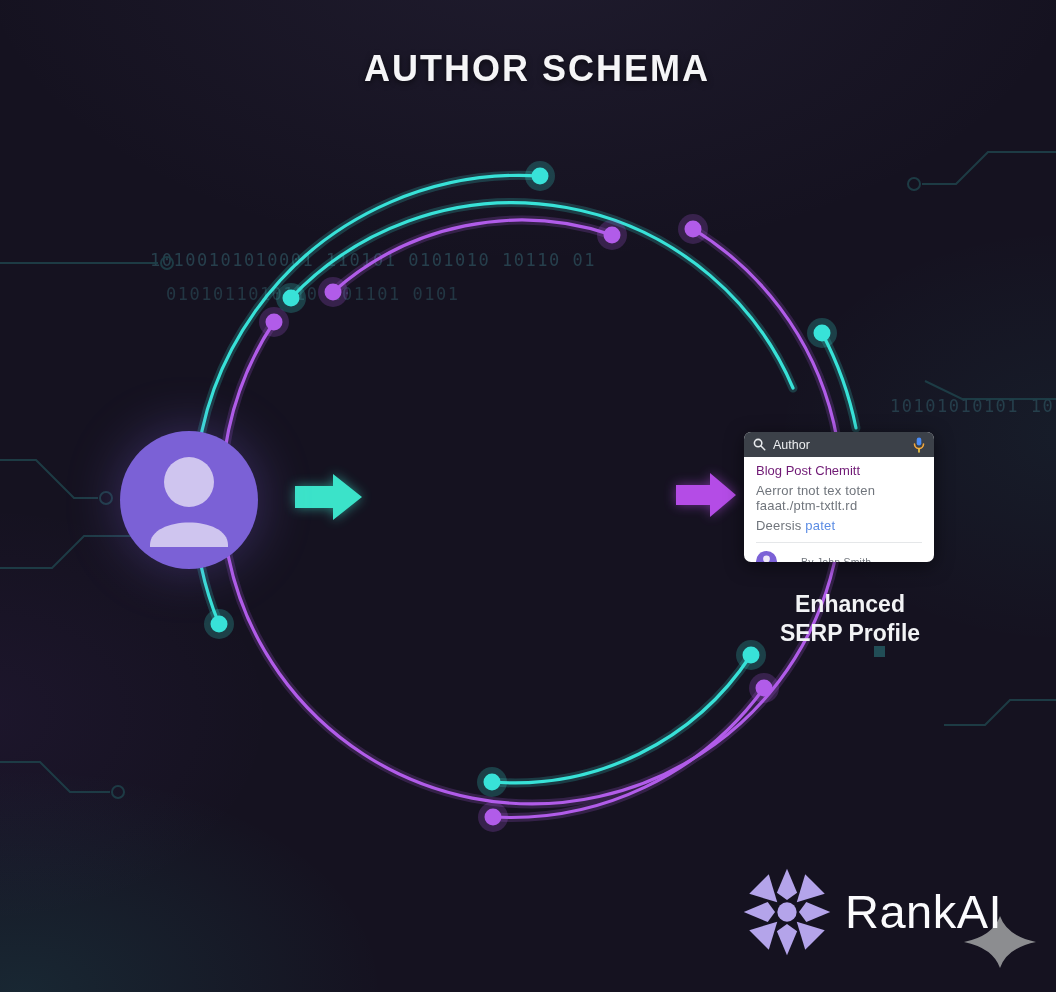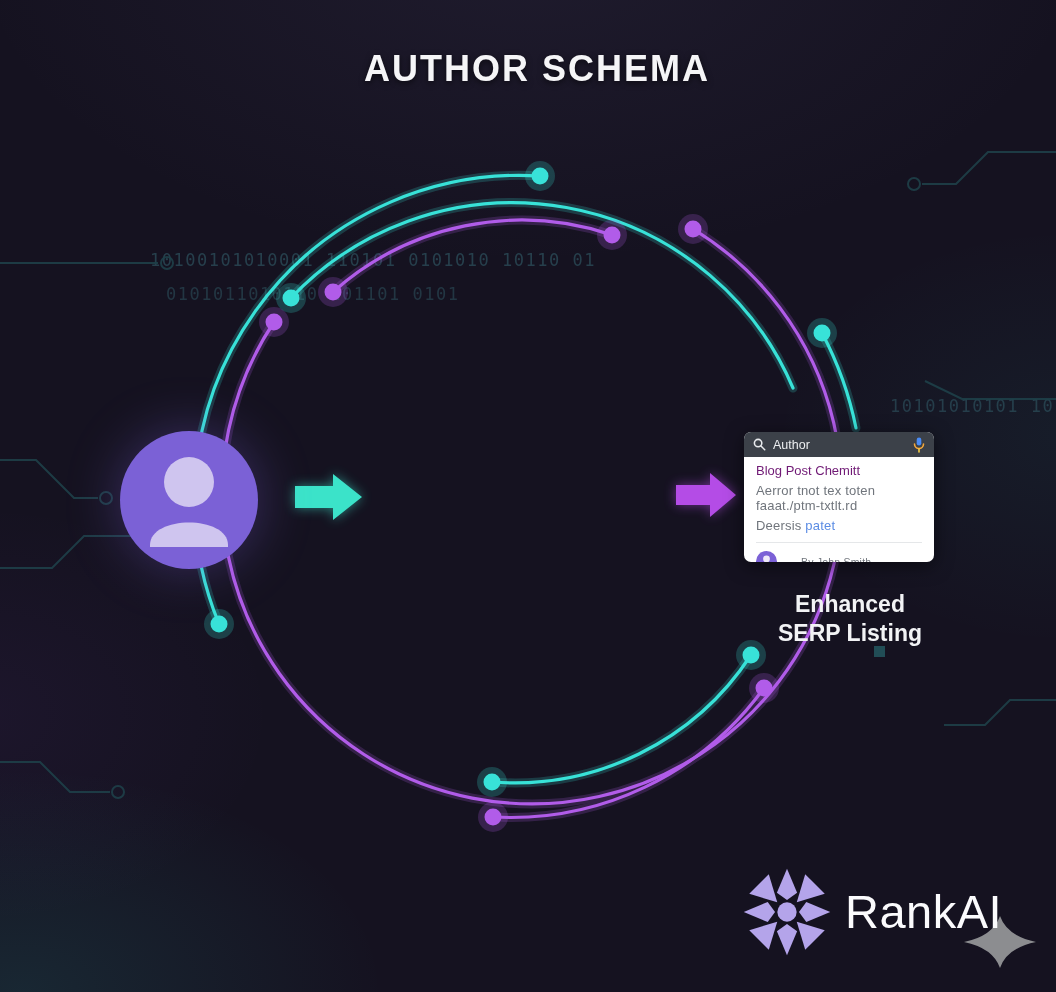--- a/index.html
+++ b/index.html
@@ -226,21 +226,21 @@
           <circle cx="10.5" cy="8" r="3.4"></circle>
           <path d="M4.5 17.5 C4.5 12.6 16.5 12.6 16.5 17.5 Z"></path>
         </g>
       </svg>
       <span class="snippet" style="margin-top:0; font-size:10.5px;">By John Smith</span>
     </div>
   </div>
 
   <div class="abs" id="serp-caption">
     <div>Enhanced</div>
-    <div>SERP Listing</div>
+    <div>SERP Profile</div>
   </div>
 
   <svg class="abs" id="sparkle-icon" viewBox="-40 -28 80 56">
     <path d="M -36 0 Q -7 -6 0 -26 Q 7 -6 36 0 Q 7 6 0 26 Q -7 6 -36 0 Z" fill="#8c8d90"></path>
   </svg>
   <svg class="abs" id="brand-flower-icon" viewBox="-50 -50 100 100">
     <g fill="#b4a4ea">
 
       <g>
         <polygon points="0,-47 11,-21 0,-13 -11,-21" transform="rotate(0)"></polygon>

